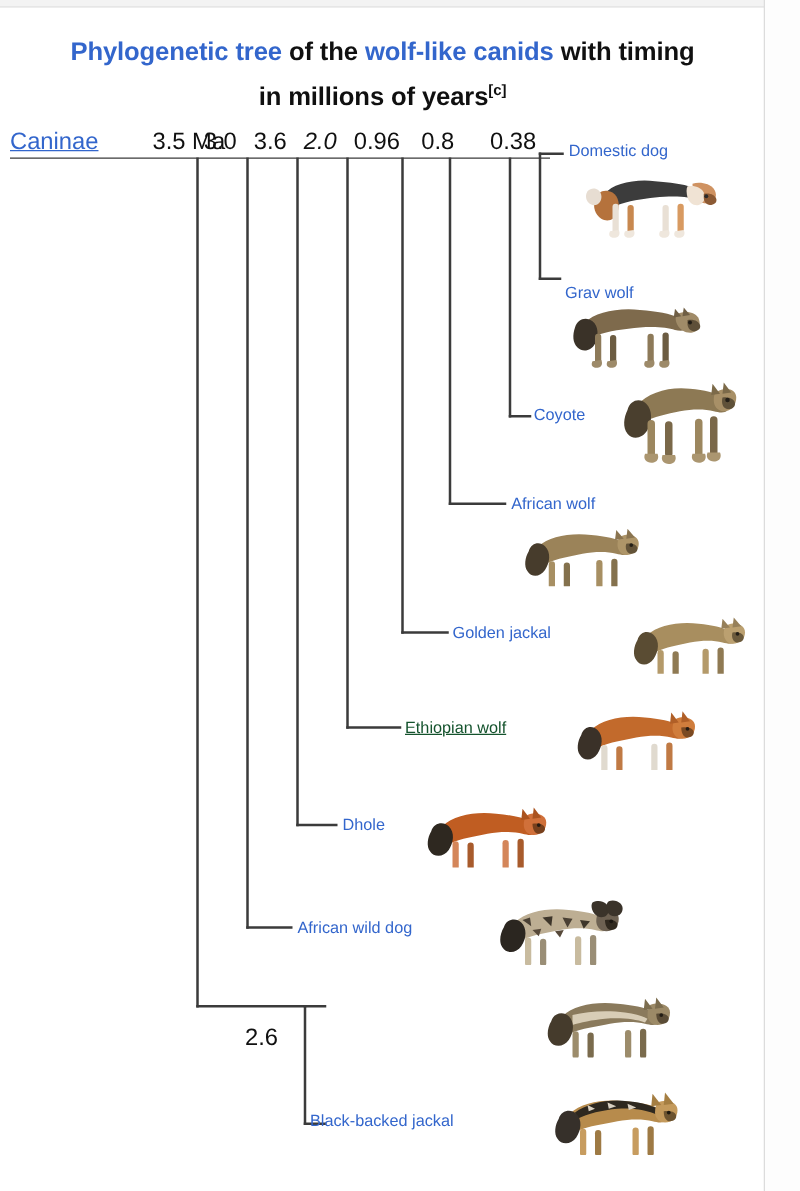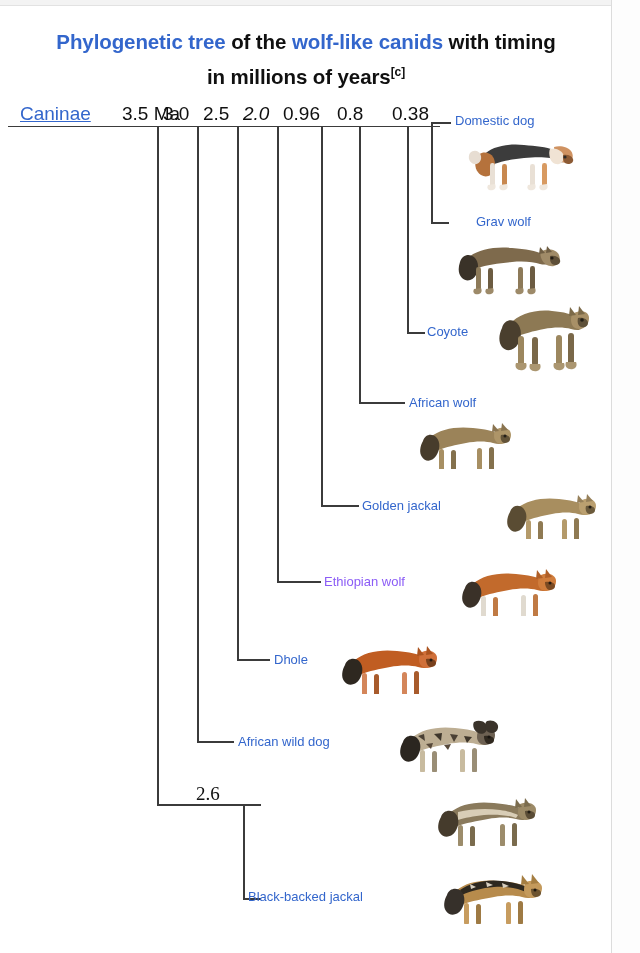--- a/index.html
+++ b/index.html
@@ -97,21 +97,21 @@
   }
 
   
   .taxon {
     position: absolute;
     font-size: 13px;
     line-height: 22px;
     color: #3366cc;
     white-space: nowrap;
   }
-  .taxon.black { color: #8b5cf6; }
+  .taxon.black { color: #14532d; text-decoration: underline; }
 
   .nodelbl {
     position: absolute;
     font-size: 19px;
     color: #101010;
     white-space: nowrap;
   }
 
   
   .animal {
@@ -127,24 +127,24 @@
   <div class="page-top-rule"></div>
   <div class="page-right-fill"></div>
   <div class="page-right-rule"></div>
 
   <div class="caption">
     <span class="lnk">Phylogenetic tree</span><span> of the </span><span class="lnk">wolf-like canids</span><span> with timing</span><br>
     <span>in millions of years</span><span class="sup">[c]</span>
   </div>
 
   <div class="scale-row">
-    <span class="scale-lbl root" style="left:20px;">Caninae</span>
+    <span class="scale-lbl root" style="left:8px;">Caninae</span>
     <span class="scale-lbl" style="left:90px;margin-left:32px;">3.5 Ma</span>
     <span class="scale-lbl" style="left:163px;">3.0</span>
-    <span class="scale-lbl" style="left:203px;">2.5</span>
+    <span class="scale-lbl" style="left:203px;">3.6</span>
     <span class="scale-lbl" style="left:243px;font-style:italic;">2.0</span>
     <span class="scale-lbl" style="left:283px;">0.96</span>
     <span class="scale-lbl" style="left:337px;">0.8</span>
     <span class="scale-lbl" style="left:392px;">0.38</span>
   </div>
   <div class="axis-line"></div>
 
   <div class="vline" style="left:157px; top:126px; height:680px;"></div>
 
   <div class="vline" style="left:197px; top:126px; height:617px;"></div>
@@ -168,24 +168,24 @@
   <div class="hline" style="left:321px; top:505px; width:38px;"></div>
   <div class="hline" style="left:277px; top:581px; width:44px;"></div>
   <div class="hline" style="left:237px; top:659px; width:33px;"></div>
   <div class="hline" style="left:197px; top:741px; width:37px;"></div>
 
   <div class="hline" style="left:157px; top:804px; width:88px;"></div>
   <div class="vline" style="left:243px; top:804px; height:96px;"></div>
   <div class="hline" style="left:243px; top:804px; width:18px;"></div>
   <div class="hline" style="left:243px; top:898px; width:18px;"></div>
 
-  <span class="nodelbl" style="left:196px; top:783px;font-family:Liberation Serif, serif;">2.6</span>
+  <span class="nodelbl" style="left:196px; top:820px;">2.6</span>
 
   <span class="taxon" style="left:455px; top:110px;">Domestic dog</span>
-  <span class="taxon" style="left:452px; top:211px;margin-left:24px;">Grav wolf</span>
+  <span class="taxon" style="left:452px; top:223px;">Grav wolf</span>
   <span class="taxon" style="left:427px; top:321px;">Coyote</span>
   <span class="taxon" style="left:409px; top:392px;">African wolf</span>
   <span class="taxon" style="left:362px; top:495px;">Golden jackal</span>
   <span class="taxon black" style="left:324px; top:571px;">Ethiopian wolf</span>
   <span class="taxon" style="left:274px; top:649px;">Dhole</span>
   <span class="taxon" style="left:238px; top:731px;">African wild dog</span>
   <span class="taxon" style="left:248px; top:886px;">Black-backed jackal</span>
 
   <div class="animal" style="left:464px; top:133px;">
     <svg width="112" height="62" viewBox="0 0 112 62">

